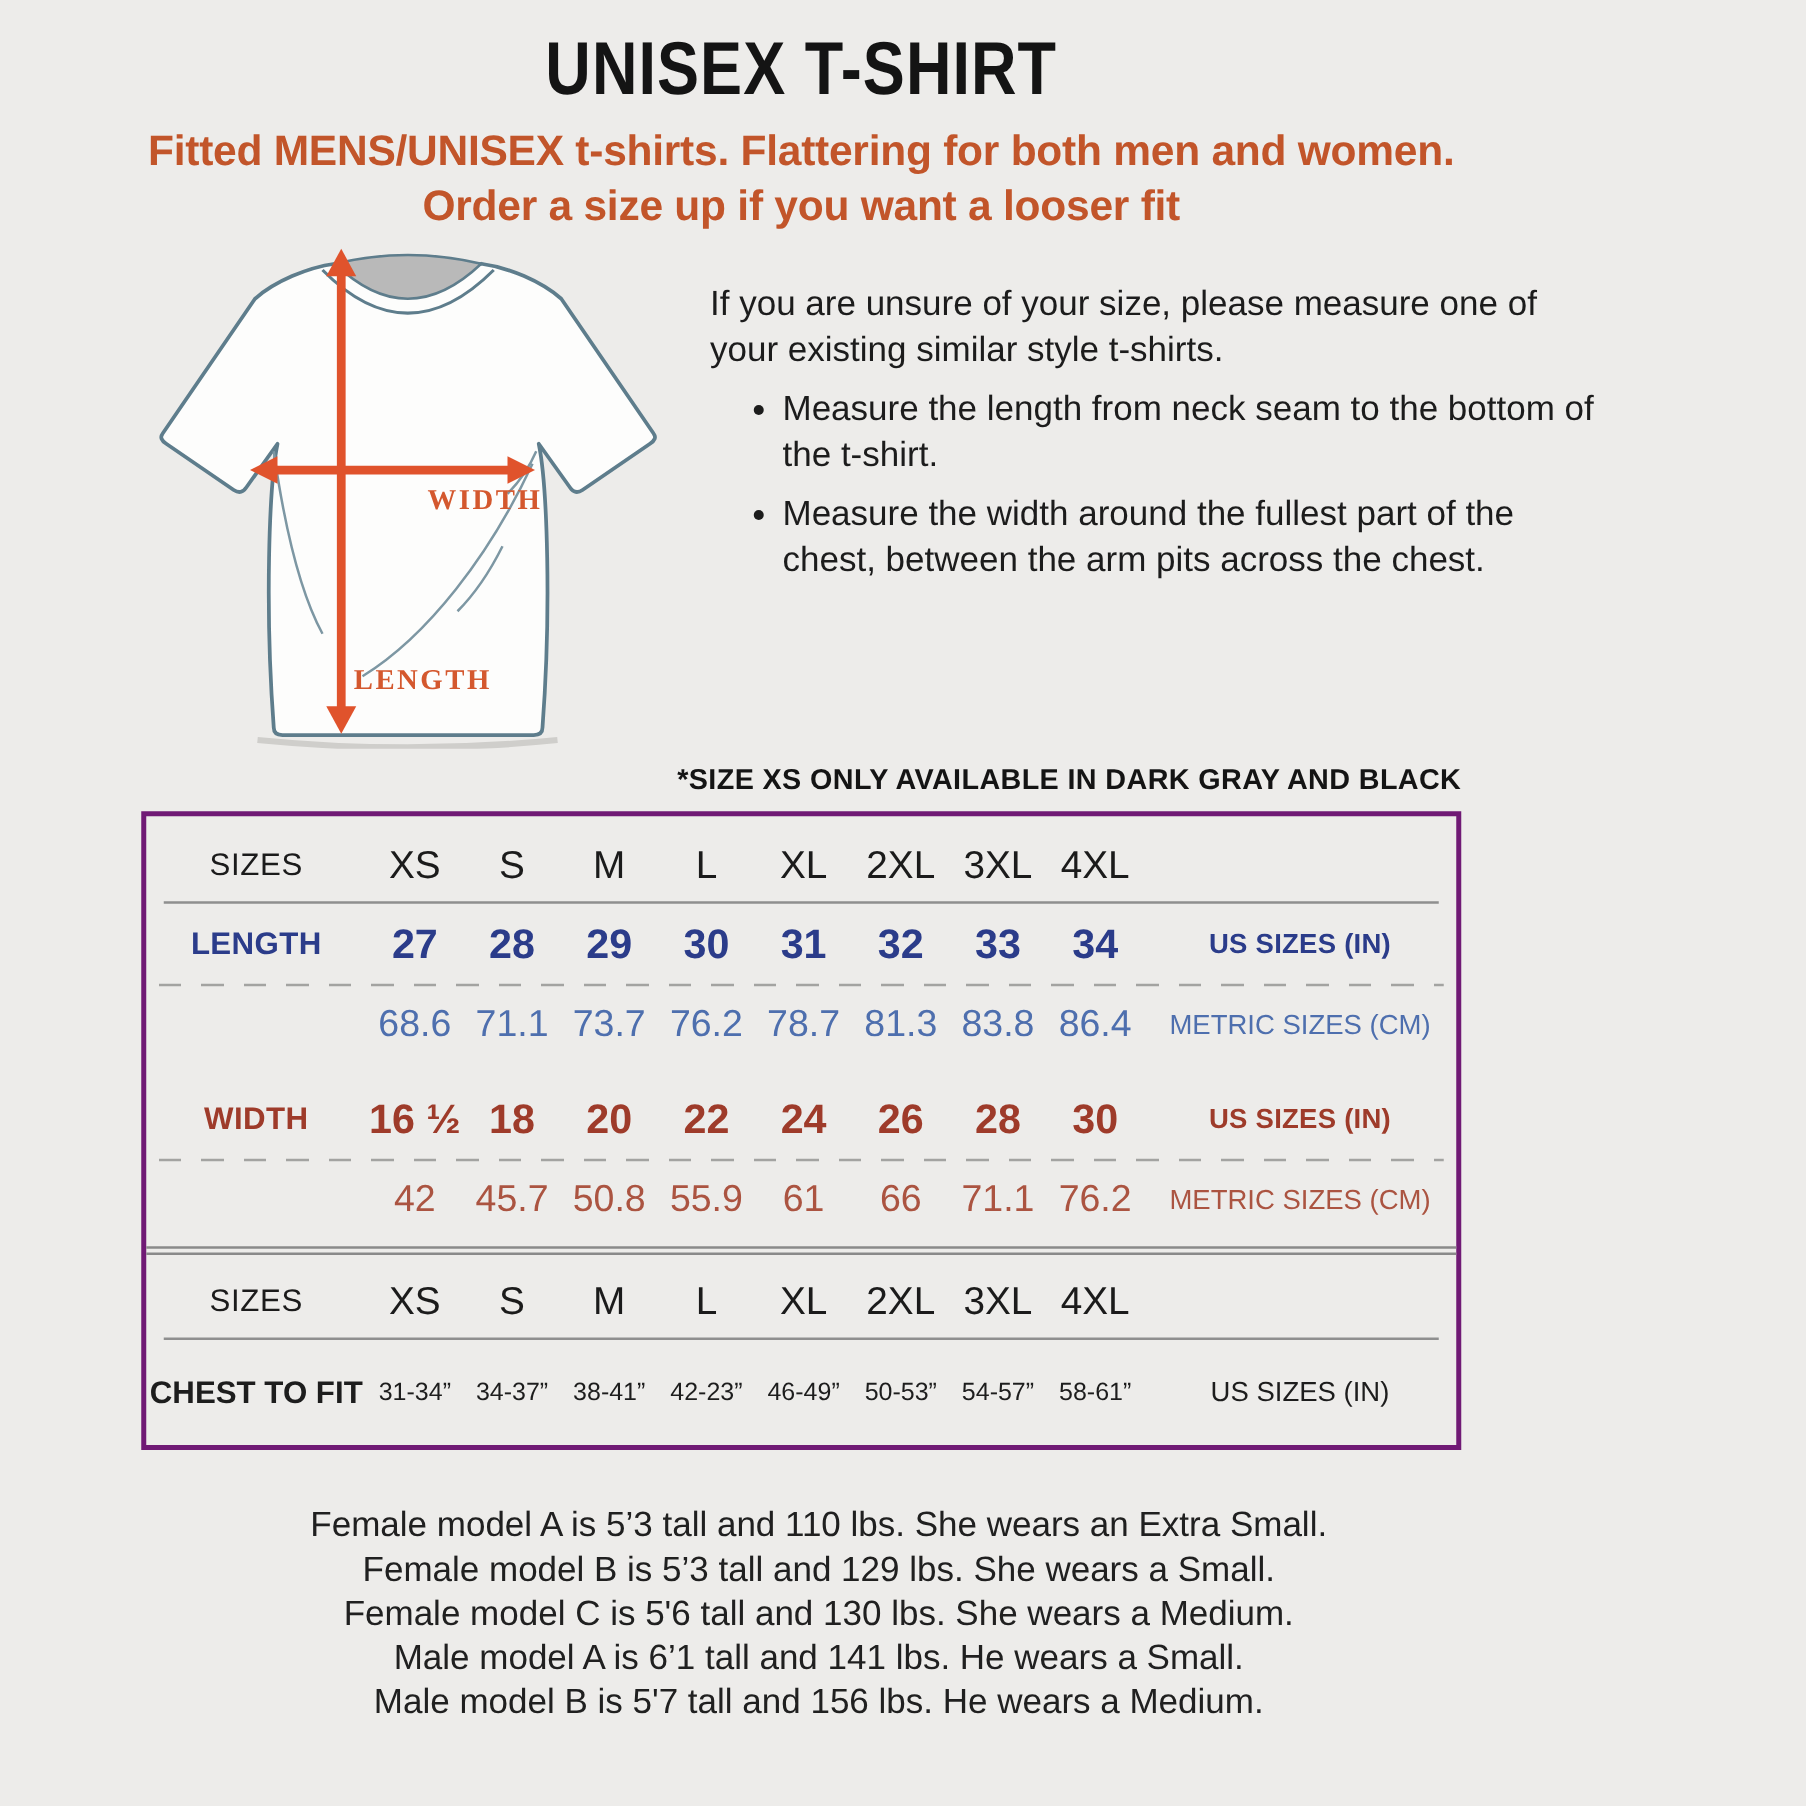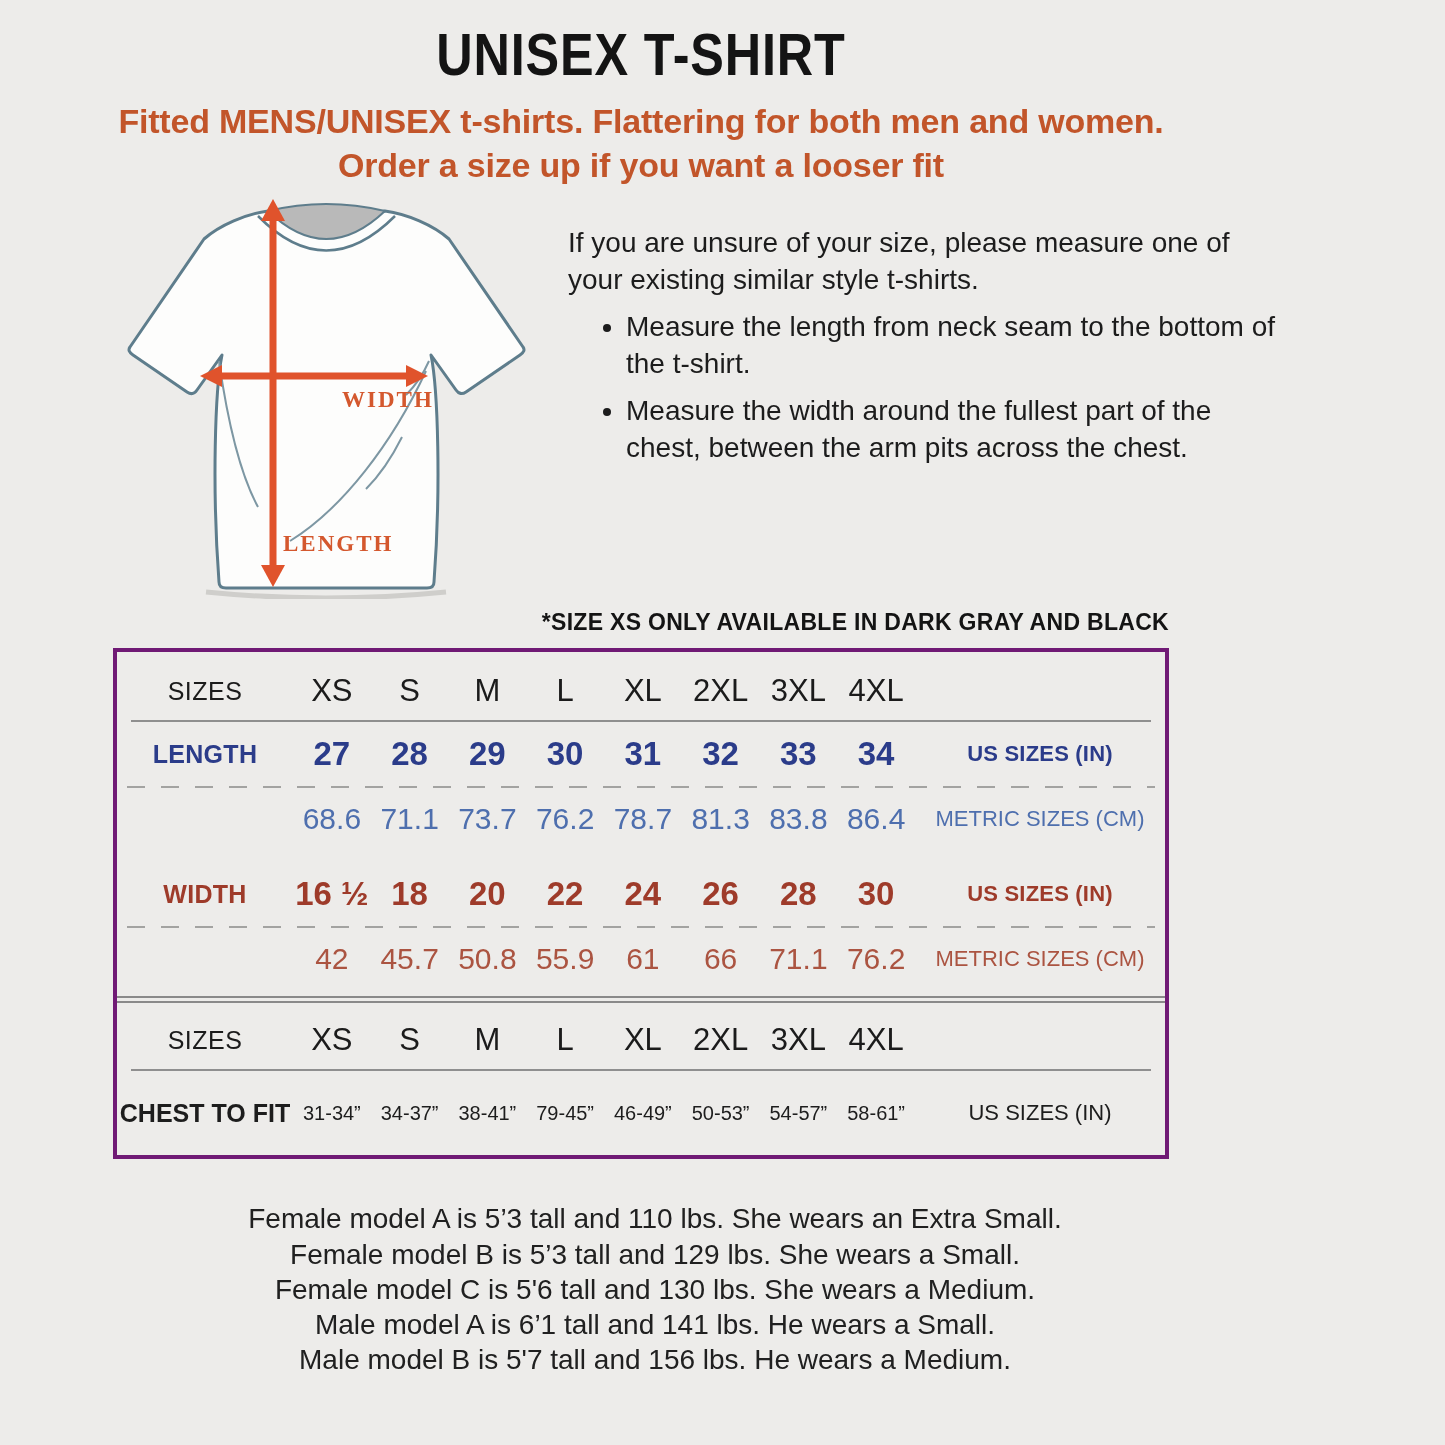--- a/index.html
+++ b/index.html
@@ -238,21 +238,21 @@
       <span class="cell"></span>
     </div>
 
     <div class="sep-solid"></div>
 
     <div class="trow chest-row">
       <span class="lbl">CHEST TO FIT</span>
       <span class="cell">31-34”</span>
       <span class="cell">34-37”</span>
       <span class="cell">38-41”</span>
-      <span class="cell">79-45”</span>
+      <span class="cell">42-23”</span>
       <span class="cell">46-49”</span>
       <span class="cell">50-53”</span>
       <span class="cell">54-57”</span>
       <span class="cell">58-61”</span>
       <span class="unit">US SIZES (IN)</span>
     </div>
 
   </div>
 
   <div class="models">

